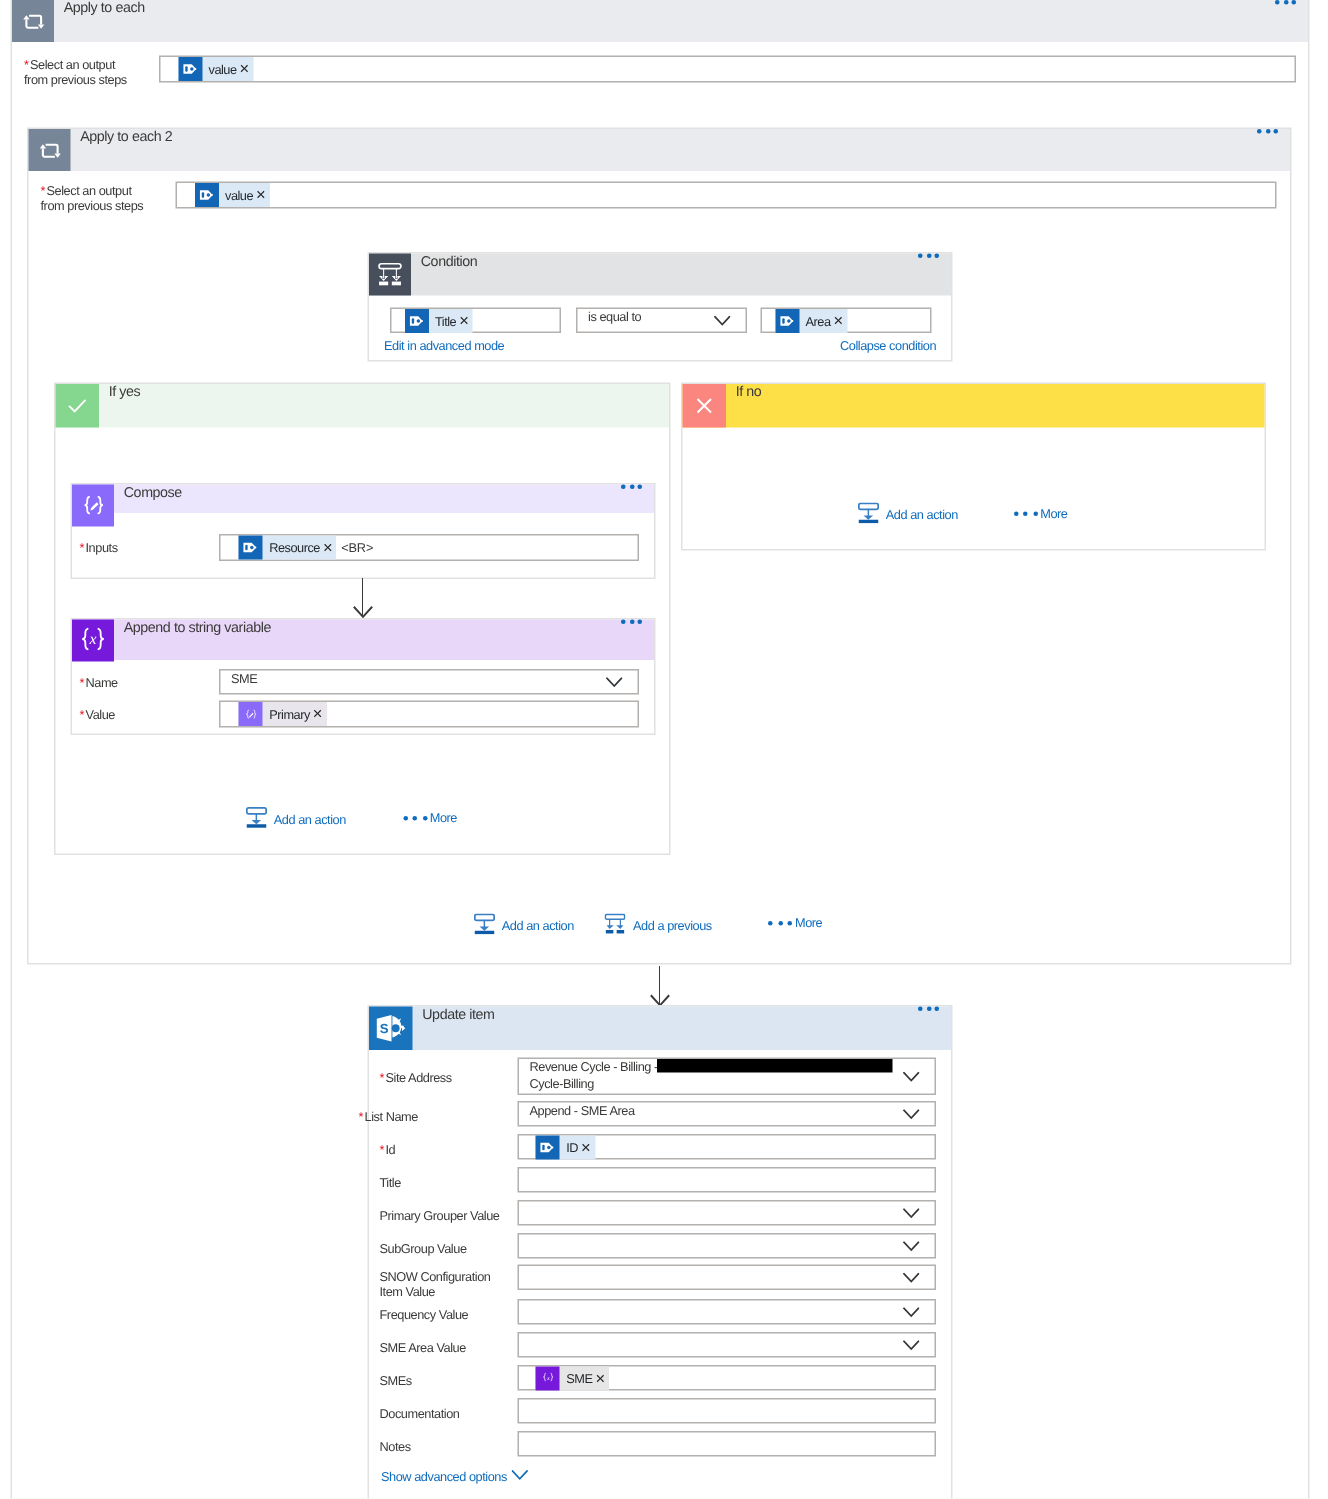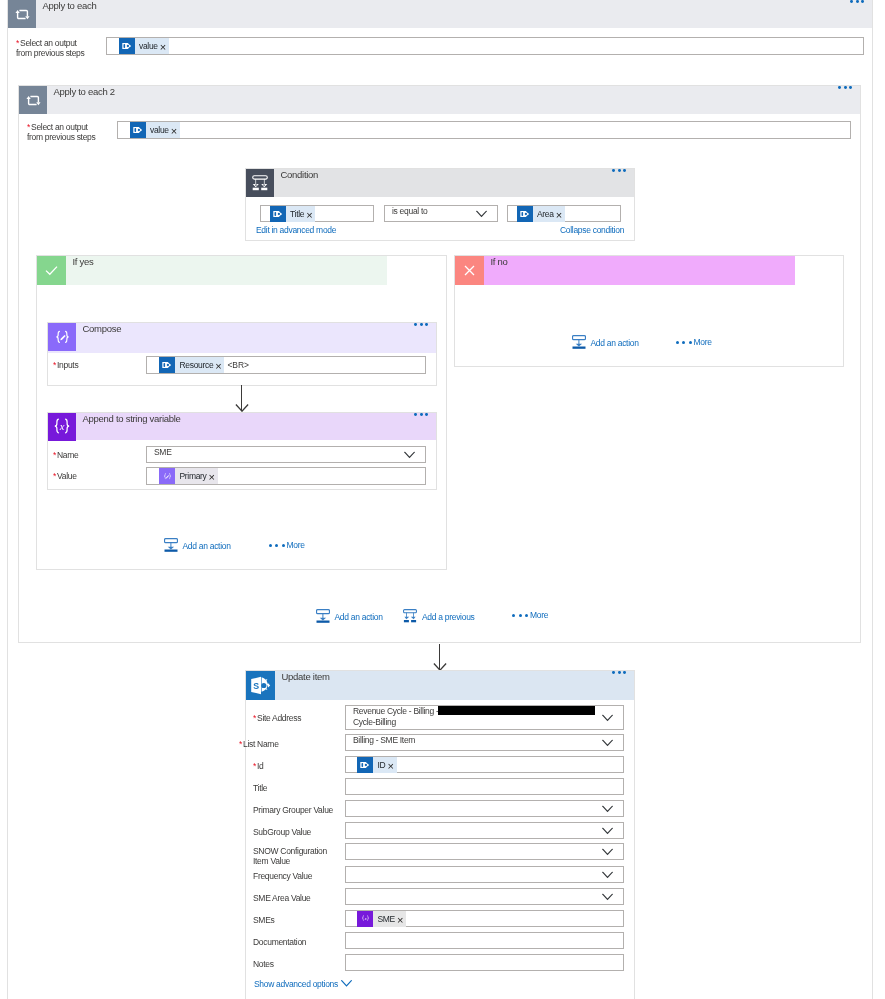--- a/index.html
+++ b/index.html
@@ -166,31 +166,31 @@
         </svg>
     </span>
     <span class="tlab">Area</span>
     <span class="tx">×</span>
   </div>
 </div>
 <div class="abs lnk" style="left:256px;top:225px;">Edit in advanced mode</div>
 <div class="abs lnk" style="left:560px;top:225px;">Collapse condition</div>
 
 <div class="abs" style="left:36px;top:255px;width:411px;height:315px;border:1px solid #e1e1e1;background:#fff;"></div>
-<div class="abs hdr" style="left:37px;top:256px;width:350px;height:29px;background:#ecf6ef;">
+<div class="abs hdr" style="left:37px;top:256px;width:409px;height:29px;background:#ecf6ef;">
   <div class="hdr-ico" style="width:29px;flex:0 0 29px;height:29px;background:#85d68e;">
     <svg width="17" height="17" viewBox="0 0 17 17">
         <path d="M3 8.6 L6.8 12.3 L14 4.6" fill="none" stroke="#fff" stroke-width="1.3"></path>
       </svg>
   </div>
   <div class="hdr-title" style="margin-left:6.5px;">If yes</div>
 </div>
 
 <div class="abs" style="left:47px;top:322px;width:390px;height:64px;border:1px solid #e1e1e1;background:#fff;"></div>
-<div class="abs hdr" style="left:48px;top:323px;width:388px;height:30px;background:#ebe6fd;">
+<div class="abs hdr" style="left:48px;top:323px;width:388px;height:19px;background:#ebe6fd;">
   <div class="hdr-ico" style="background:#8a6afa;">
     <svg width="19" height="19" viewBox="0 0 19 19">
       <path d="M6.4 3.3 c-1.6 0.45 -1.25 2.1 -1.25 3.4 c0 1.5 -0.9 2.1 -1.75 2.1 c0.85 0 1.75 0.65 1.75 2.1 c0 1.3 -0.35 2.95 1.25 3.4" fill="none" stroke="#fff" stroke-width="1.2" stroke-linecap="round"></path>
       <path d="M12.6 3.3 c1.6 0.45 1.25 2.1 1.25 3.4 c0 1.5 0.9 2.1 1.75 2.1 c-0.85 0 -1.75 0.65 -1.75 2.1 c0 1.3 0.35 2.95 -1.25 3.4" fill="none" stroke="#fff" stroke-width="1.2" stroke-linecap="round"></path>
       <path d="M7.3 12.3 l0.4 -1.6 l3.8 -3.8 l1.2 1.2 l-3.8 3.8 z" fill="#fff"></path>
     </svg>
   </div>
   <div class="hdr-title">Compose</div>
   <div class="dots">
       <i></i>
@@ -282,21 +282,21 @@
 <div class="abs actbtn" style="left:268.5px;top:540px;gap:2px;">
   <span class="moredots">
       <i></i>
       <i></i>
       <i></i>
     </span>
   <span>More</span>
 </div>
 
 <div class="abs" style="left:454px;top:255px;width:390px;height:112px;border:1px solid #e1e1e1;background:#fff;"></div>
-<div class="abs hdr" style="left:455px;top:256px;width:340px;height:29px;background:#f0abfc;">
+<div class="abs hdr" style="left:455px;top:256px;width:388px;height:29px;background:#fde047;">
   <div class="hdr-ico" style="width:29px;flex:0 0 29px;height:29px;background:#fb8680;">
     <svg width="17" height="17" viewBox="0 0 17 17">
         <path d="M4 4 L13 13 M13 4 L4 13" fill="none" stroke="#fff" stroke-width="1.3"></path>
       </svg>
   </div>
   <div class="hdr-title" style="margin-left:6.5px;">If no</div>
 </div>
 <div class="abs actbtn" style="left:571.5px;top:335px;gap:4px;">
   <span style="display:block;width:15px;height:15px;">
     <svg width="14" height="14" viewBox="0 0 14 14">
@@ -379,21 +379,21 @@
 <div id="ui-fields">
     <div class="abs fld-label" style="left: 253px; top: 714px; line-height: 9.5px;"><span class="req">*</span><span>Site Address</span></div>
     <div class="abs sel" style="left: 345px; top: 705px; width: 279px; height: 25px;">
       <div style="line-height:11px;"><span>Revenue Cycle - Billing -</span><span style="display:inline-block;width:157px;height:9px;background:#000;vertical-align:-1px;margin-left:-1px;"></span><br><span>Cycle-Billing</span></div>
       <span class="chev"><svg width="11" height="7" viewBox="0 0 11 7">
           <path d="M0.7 0.7 L5.5 5.9 L10.3 0.7" fill="none" stroke="#34383b" stroke-width="1.15" stroke-linecap="square"></path>
         </svg></span>
     </div>
     <div class="abs fld-label" style="left: 239px; top: 740px; line-height: 9.5px;"><span class="req">*</span><span>List Name</span></div>
     <div class="abs sel" style="left: 345px; top: 734px; width: 279px; height: 17px;">
-      <span>Billing - SME Item</span>
+      <span>Append - SME Area</span>
       <span class="chev"><svg width="11" height="7" viewBox="0 0 11 7">
           <path d="M0.7 0.7 L5.5 5.9 L10.3 0.7" fill="none" stroke="#34383b" stroke-width="1.15" stroke-linecap="square"></path>
         </svg></span>
     </div>
     <div class="abs fld-label" style="left: 253px; top: 762px; line-height: 9.5px;"><span class="req">*</span><span>Id</span></div>
     <div class="abs inputbox" style="left: 345px; top: 756px; width: 279px; height: 17px;">
       <div class="token" style="margin-left:11px;">
         <span class="tico">
           <svg width="12" height="12" viewBox="0 0 12 12">
             <path d="M1.3 2.9 h5.5 l3.0 3.1 l-3.0 3.1 h-5.5 z" fill="#fff"></path>

